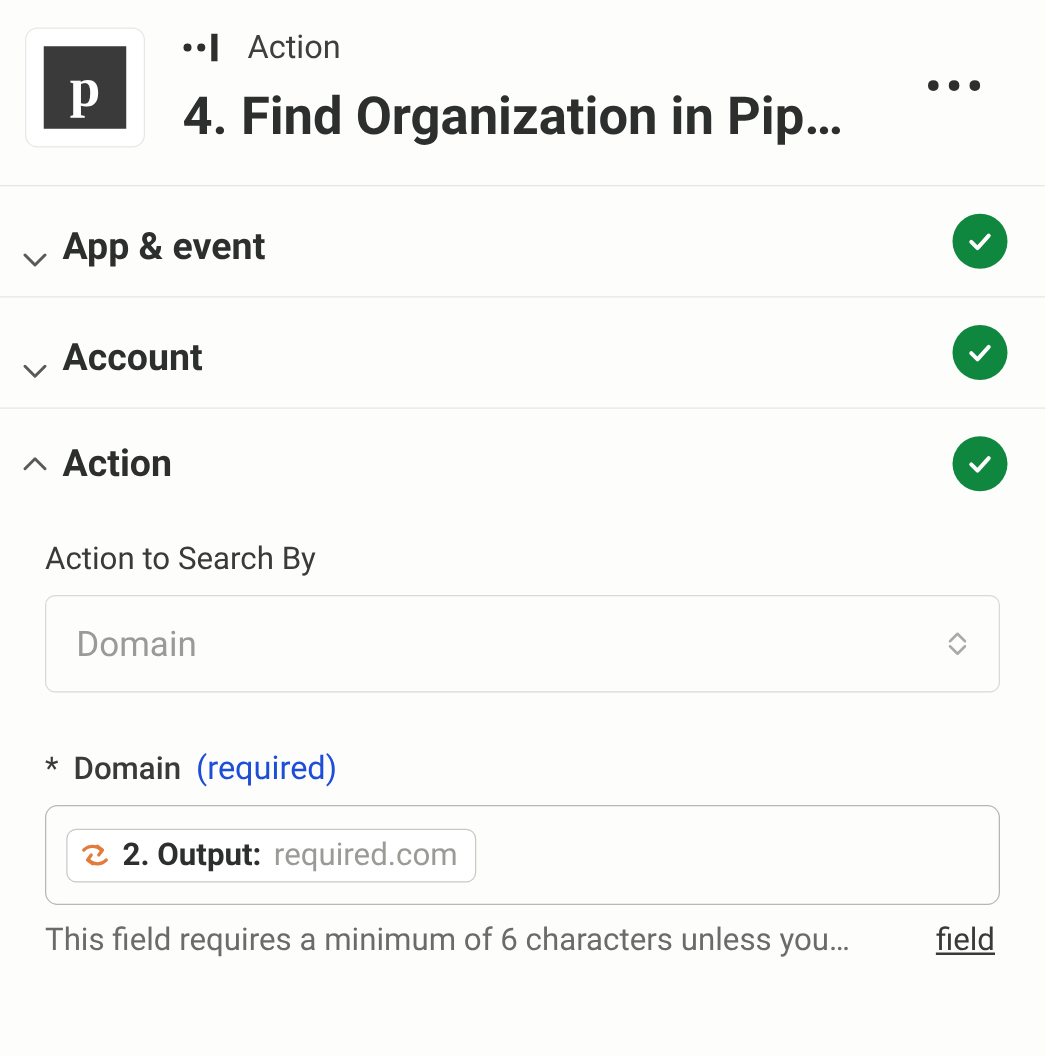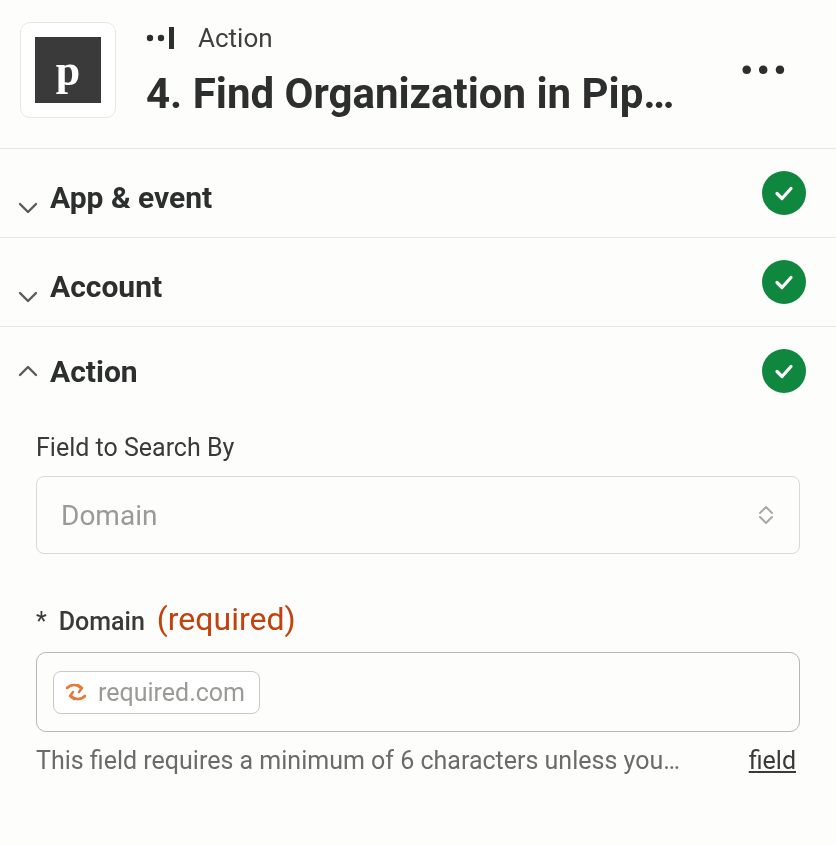--- a/index.html
+++ b/index.html
@@ -146,21 +146,21 @@
   }
 
   .req-label-row {
     display: flex;
     align-items: baseline;
     gap: 12px;
     margin-bottom: 14px;
   }
   .req-star { font-size: 25px; color: #3a3a3a; }
   .req-name { font-size: 25px; color: #3a3a3a; font-weight: 500;}
-  .req-note { font-size: 32px; color: #c2410c; }
+  .req-note { font-size: 26px; color: #1d4ed8; }
 
   .input-box {
     width: 100%;
     border: 1.5px solid #b7b7b3;
     border-radius: 10px;
     min-height: 80px;
     padding: 14px 16px;
     display: flex;
     align-items: center;
   }
@@ -271,21 +271,21 @@
   <span class="section-label">Action</span>
   <span class="status-check">
     <svg width="24" height="24" viewBox="0 0 24 24">
         <polyline points="5,12.5 10,17.5 19,7.5" fill="none" stroke="#ffffff" stroke-width="3.2" stroke-linecap="round" stroke-linejoin="round"></polyline>
       </svg>
   </span>
 </div>
 
 <div class="form-area">
 
-  <div class="field-label">Field to Search By</div>
+  <div class="field-label">Action to Search By</div>
   <div class="select-box">
     <span class="select-value">Domain</span>
     <span class="select-carets">
       <svg width="18" height="10" viewBox="0 0 18 10">
           <polyline points="3,8 9,2 15,8" fill="none" stroke="#a9a9a6" stroke-width="2" stroke-linecap="round" stroke-linejoin="round"></polyline>
         </svg>
       <svg width="18" height="10" viewBox="0 0 18 10">
           <polyline points="3,2 9,8 15,2" fill="none" stroke="#a9a9a6" stroke-width="2" stroke-linecap="round" stroke-linejoin="round"></polyline>
         </svg>
     </span>
@@ -300,20 +300,21 @@
   <div class="input-box">
     <div class="pill">
       <span class="pill-icon">
         <svg width="24" height="22" viewBox="0 0 24 22">
           <path d="M3 7 C 7 3, 13 3, 17 7" fill="none" stroke="#e37b3a" stroke-width="2.6" stroke-linecap="round"></path>
           <polyline points="14,4 18,7 15,11" fill="none" stroke="#e37b3a" stroke-width="2.6" stroke-linecap="round" stroke-linejoin="round"></polyline>
           <path d="M21 15 C 17 19, 11 19, 7 15" fill="none" stroke="#e37b3a" stroke-width="2.6" stroke-linecap="round"></path>
           <polyline points="10,18 6,15 9,11" fill="none" stroke="#e37b3a" stroke-width="2.6" stroke-linecap="round" stroke-linejoin="round"></polyline>
         </svg>
       </span>
+      <span class="pill-label">2. Output:</span>
       <span class="pill-value">required.com</span>
     </div>
   </div>
 
   <div class="help-row">
     <span class="help-text">This field requires a minimum of 6 characters unless you…</span>
     <span class="more-link">field</span>
   </div>
 
 </div>

